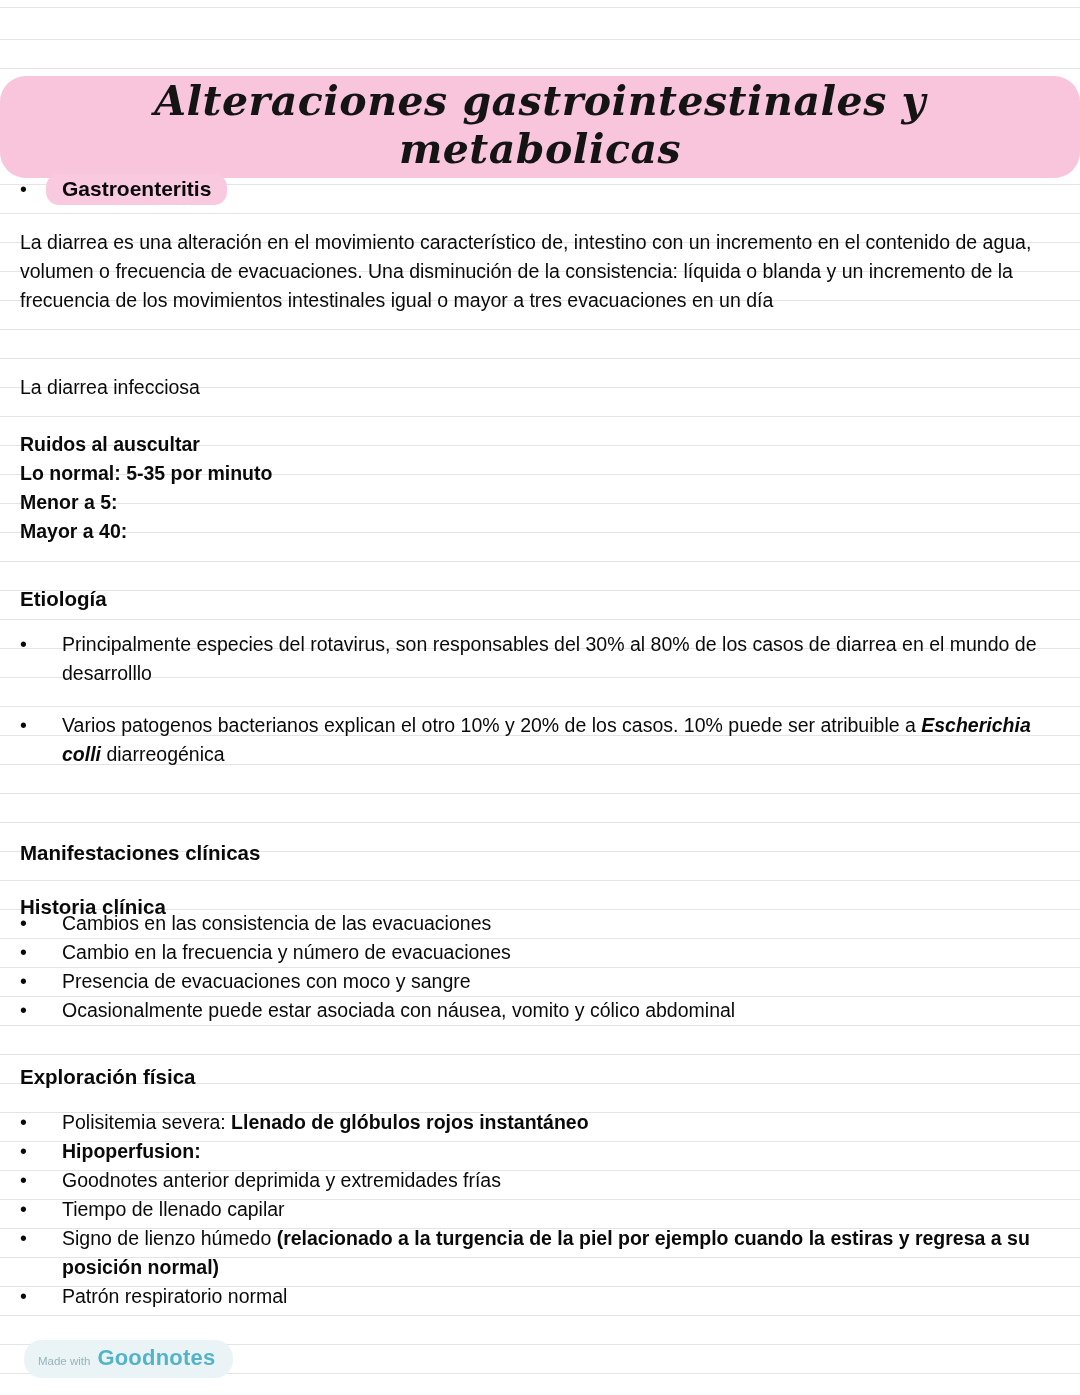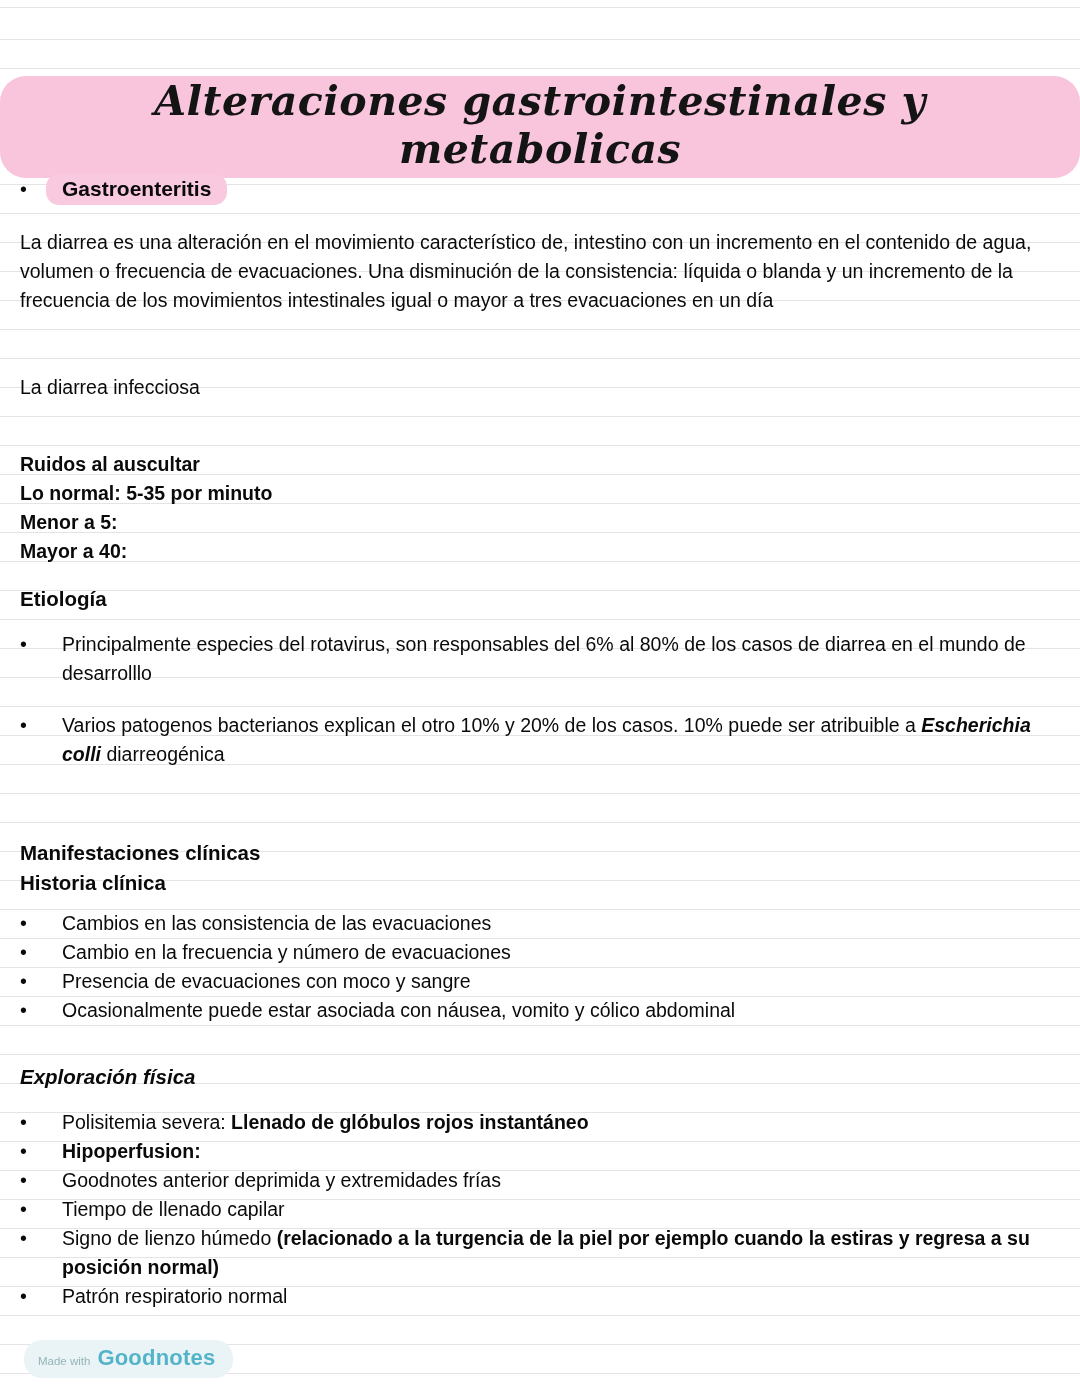--- a/index.html
+++ b/index.html
@@ -82,63 +82,63 @@
 
   <div class="abs g-bullet" style="top: 174px;">
     <span class="marker">•</span>
     <span class="g-pill">Gastroenteritis</span>
   </div>
 
   <div class="abs row" style="top: 228px;">La diarrea es una alteración en el movimiento característico de, intestino con un incremento en el contenido de agua, volumen o frecuencia de evacuaciones. Una disminución de la consistencia: líquida o blanda y un incremento de la frecuencia de los movimientos intestinales igual o mayor a tres evacuaciones en un día</div>
 
   <div class="abs row" style="top: 373px;">La diarrea infecciosa</div>
 
-  <div class="abs" style="top: 430px; margin-top: 20px;">
+  <div class="abs" style="top: 430px;">
     <div class="row bold">Ruidos al auscultar</div>
     <div class="row bold">Lo normal: 5-35 por minuto</div>
     <div class="row bold">Menor a 5:</div>
     <div class="row bold">Mayor a 40:</div>
   </div>
 
   <div class="abs heading" style="top: 572px;">Etiología</div>
 
   <div class="abs bullet" style="top: 630px;">
     <span class="marker">•</span>
-    <span class="btext row">Principalmente especies del rotavirus, son responsables del 6% al 80% de los casos de diarrea en el mundo de desarrolllo</span>
+    <span class="btext row">Principalmente especies del rotavirus, son responsables del 30% al 80% de los casos de diarrea en el mundo de desarrolllo</span>
   </div>
 
   <div class="abs bullet" style="top: 711px;">
     <span class="marker">•</span>
     <span class="btext row"><span>Varios patogenos bacterianos explican el otro 10% y 20% de los casos. 10% puede ser atribuible a </span><span class="em-bi">Escherichia colli</span><span> diarreogénica</span></span>
   </div>
 
   <div class="abs heading" style="top: 826px;">Manifestaciones clínicas</div>
 
-  <div class="abs heading" style="top: 856px;">Historia clínica</div>
+  <div class="abs heading" style="top: 880px;">Historia clínica</div>
 
   <div class="abs" style="top: 909px;">
     <div class="bullet">
       <span class="marker">•</span>
       <span class="btext row">Cambios en las consistencia de las evacuaciones</span>
     </div>
     <div class="bullet">
       <span class="marker">•</span>
       <span class="btext row">Cambio en la frecuencia y número de evacuaciones</span>
     </div>
     <div class="bullet">
       <span class="marker">•</span>
       <span class="btext row">Presencia de evacuaciones con moco y sangre</span>
     </div>
     <div class="bullet">
       <span class="marker">•</span>
       <span class="btext row">Ocasionalmente puede estar asociada con náusea, vomito y cólico abdominal</span>
     </div>
   </div>
 
-  <div class="abs heading" style="top: 1050px; font-style: italic;">Exploración física</div>
+  <div class="abs heading" style="top: 1050px;">Exploración física</div>
 
   <div class="abs" style="top: 1108px;">
     <div class="bullet">
       <span class="marker">•</span>
       <span class="btext row"><span>Polisitemia severa: </span><span class="bold">Llenado de glóbulos rojos instantáneo</span></span>
     </div>
     <div class="bullet">
       <span class="marker">•</span>
       <span class="btext row bold">Hipoperfusion:</span>
     </div>

